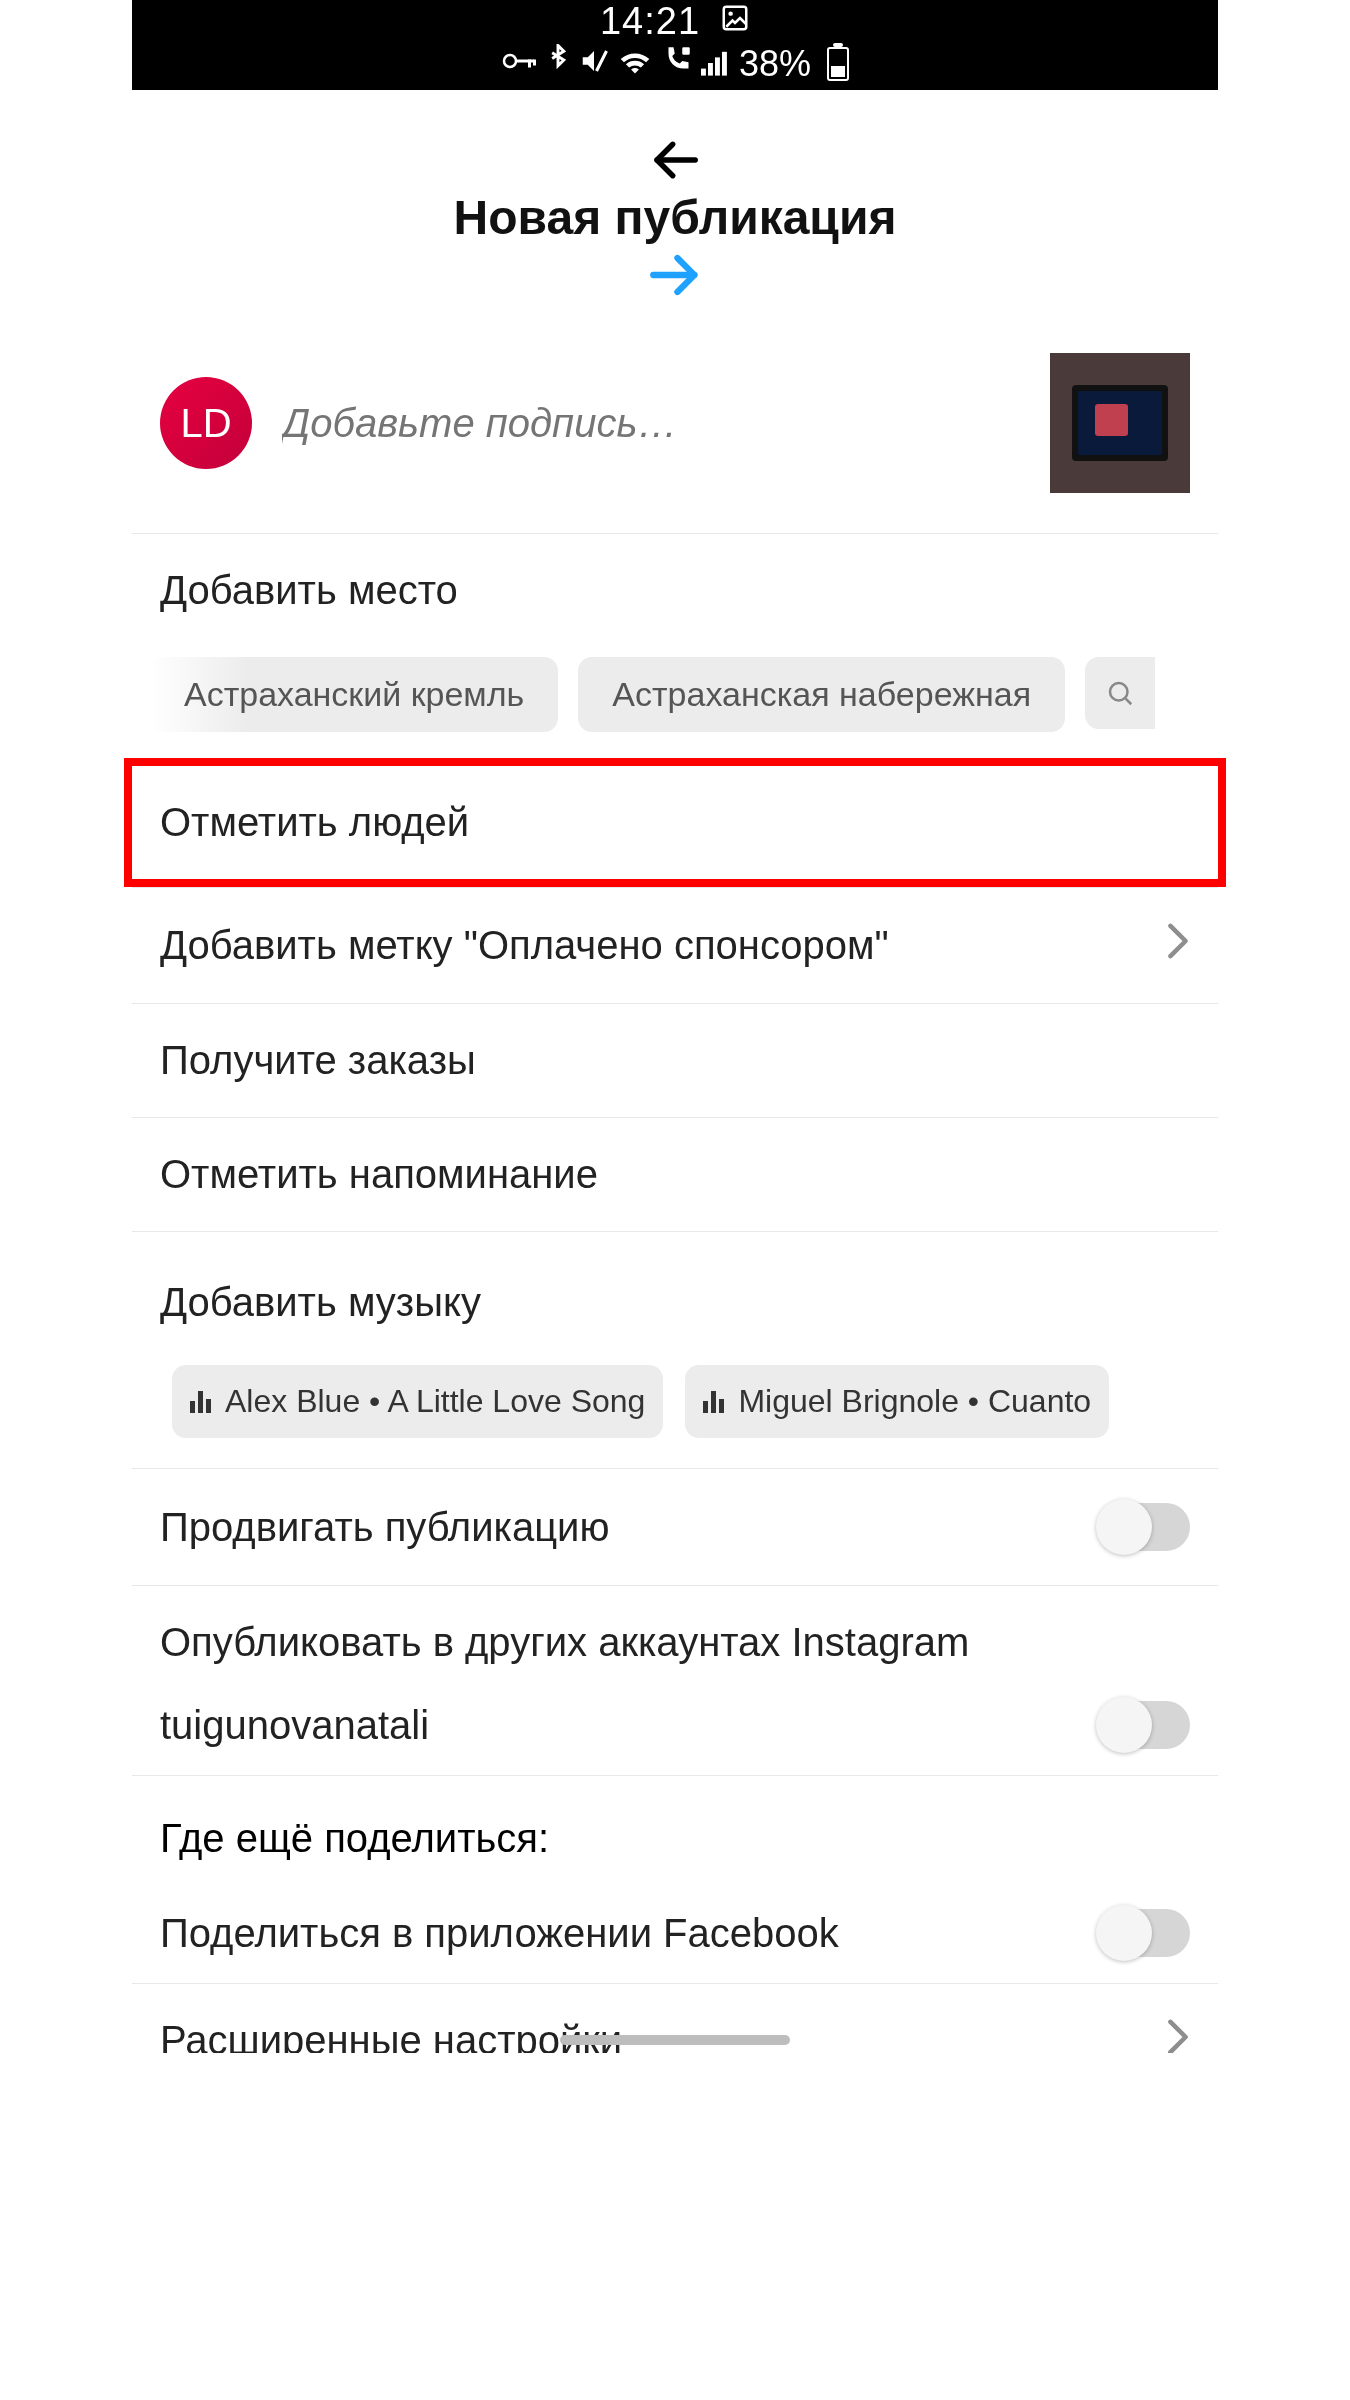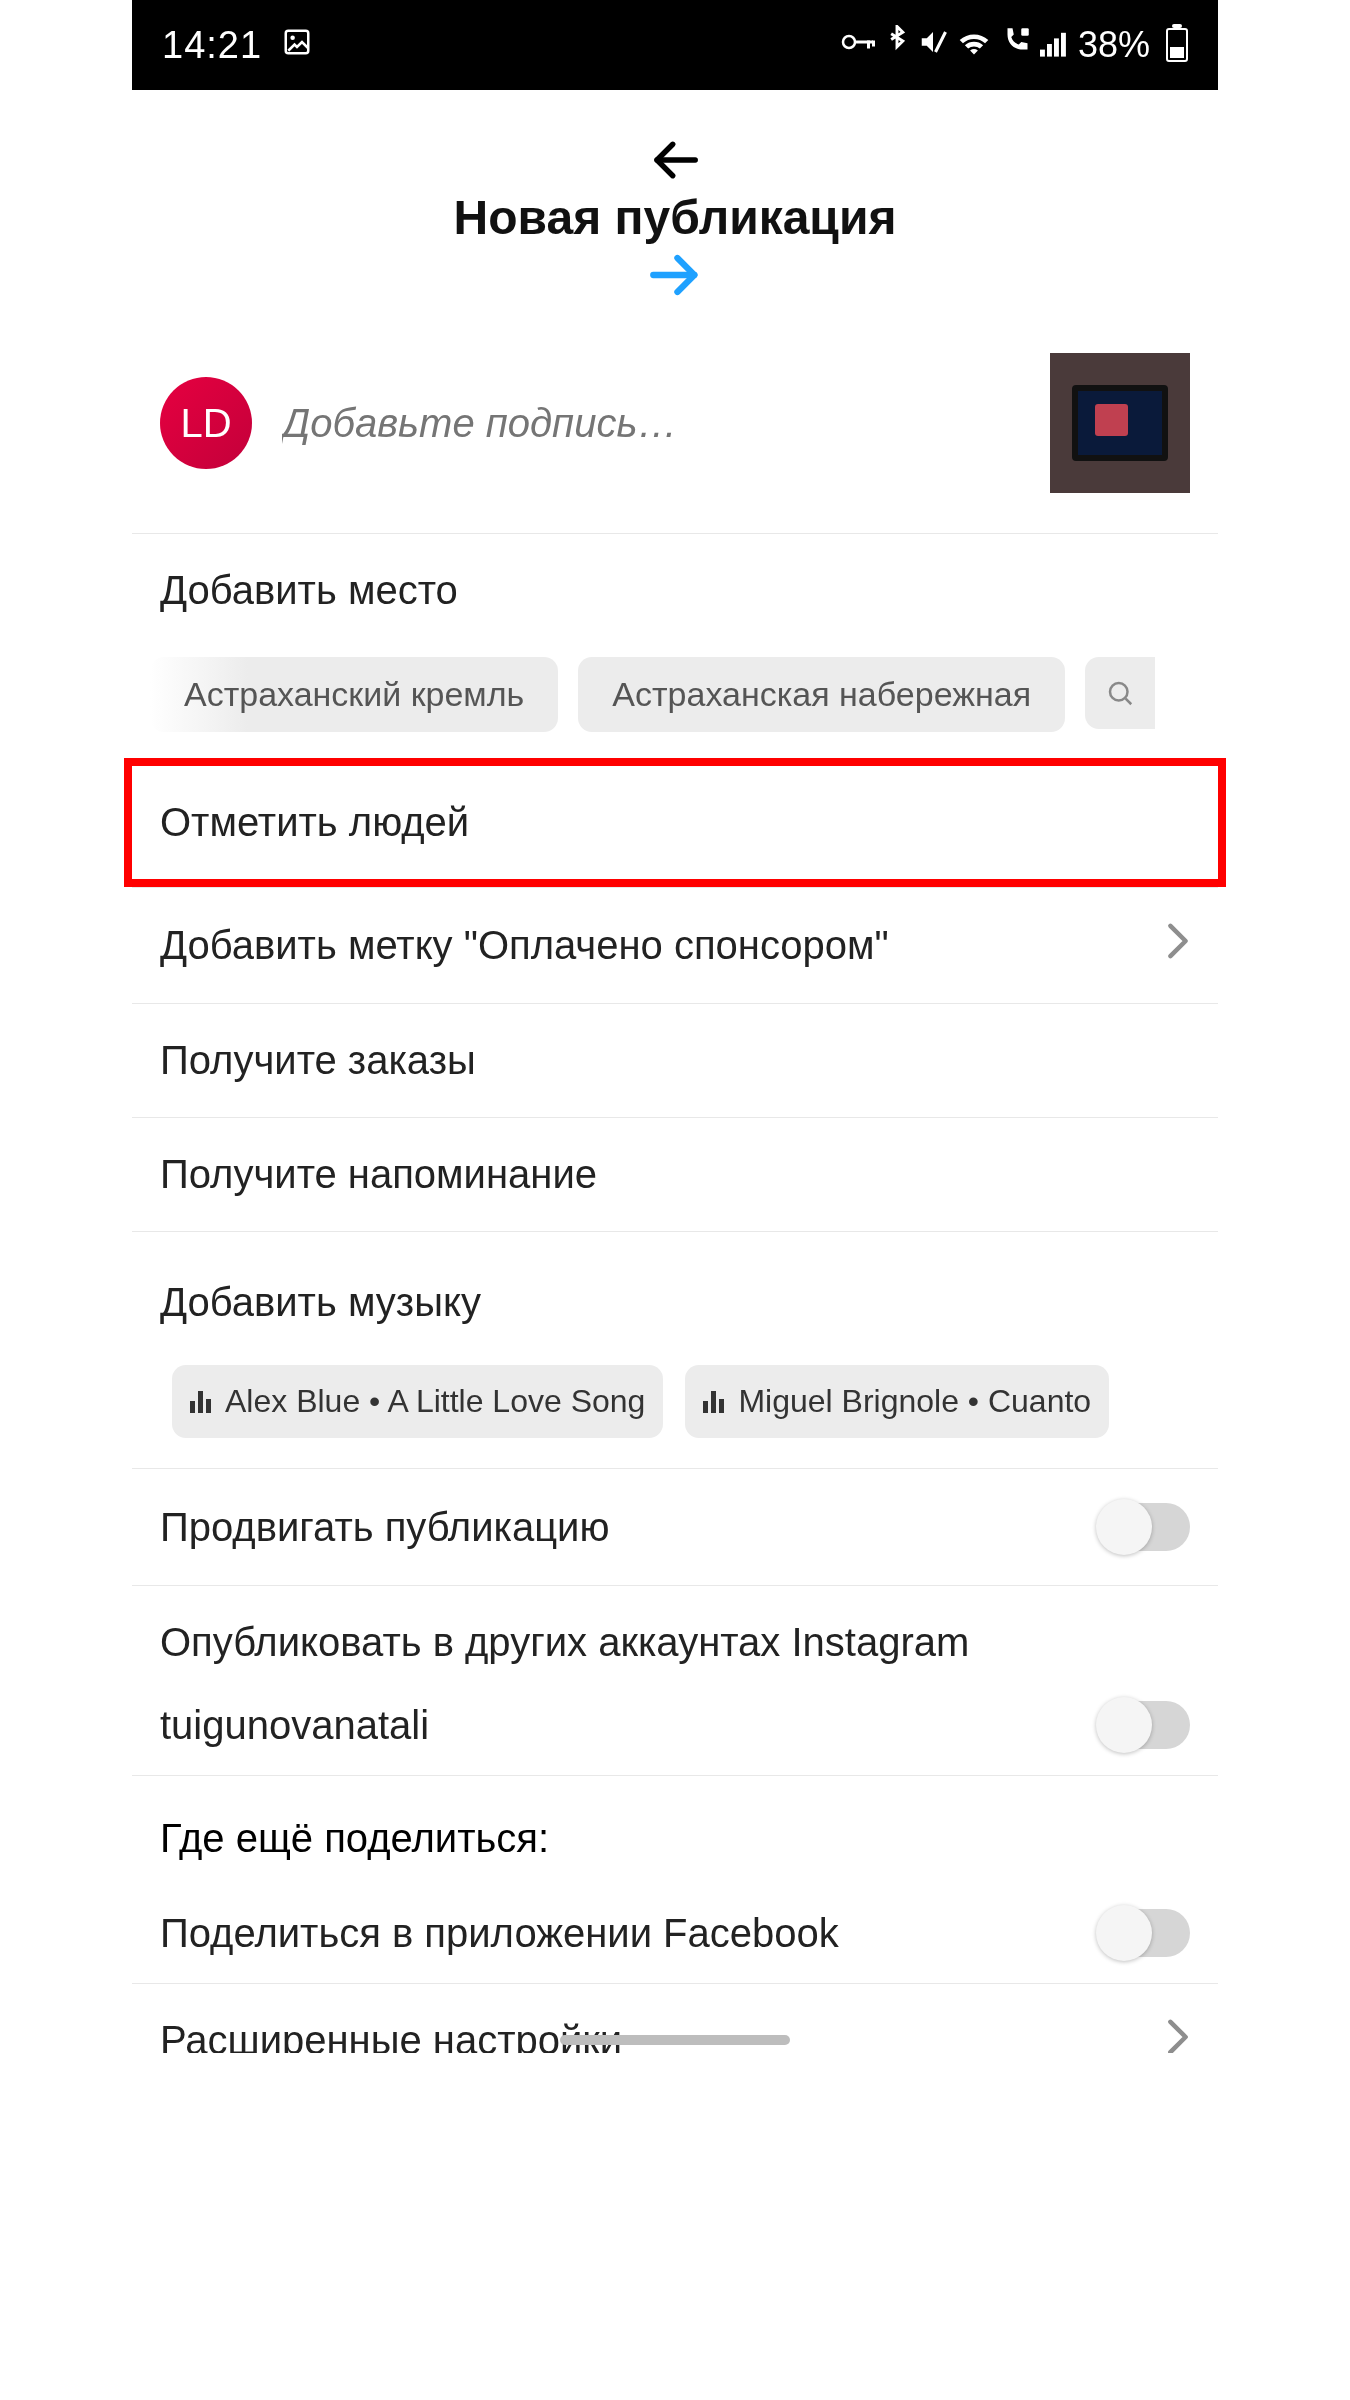--- a/index.html
+++ b/index.html
@@ -3,22 +3,22 @@
 <meta charset="utf-8">
 <style>
   * { box-sizing: border-box; margin: 0; padding: 0; }
   html, body { width: 1350px; height: 2400px; font-family: -apple-system, Helvetica, Arial, sans-serif; background: #fff; }
   body { padding: 0 132px; }
   .outer { width: 1086px; background: #fff; position: relative; }
 
   
   .status-bar {
     width: 100%; height: 90px; background: #000; color: #fff;
-    display: flex; align-items: center; justify-content: space-between;
-    padding: 0 30px; font-size: 36px;
+    display: flex; align-items: center; 
+    padding: 0 30px; font-size: 36px; flex-direction: column;
   }
   .status-left { display: flex; align-items: center; gap: 20px; }
   .status-right { display: flex; align-items: center; gap: 10px; }
   .status-time { font-size: 38px; font-weight: 500; letter-spacing: 1px; }
   .status-icon-img { font-size: 30px; }
   .batt { font-size: 36px; }
   .batt-icon { display: inline-block; width: 22px; height: 34px; border: 2px solid #fff; border-radius: 3px; position: relative; margin-left: 6px; vertical-align: middle; }
   .batt-icon::before { content:''; position:absolute; left:4px; right:4px; top:-6px; height:4px; background:#fff; border-radius:2px; }
   .batt-icon::after { content:''; position:absolute; left:2px; right:2px; bottom:2px; height:38%; background:#fff; }
 
@@ -241,21 +241,21 @@
           <polyline points="2 2 10 10 2 18"></polyline>
         </svg>
     </span>
   </div>
 
   <div class="row">
     <span class="row-label">Получите заказы</span>
   </div>
 
   <div class="row">
-    <span class="row-label">Получите напоминание</span>
+    <span class="row-label">Отметить напоминание</span>
   </div>
 
   <div class="row music-row-top" style="border-top:1px solid #e8e8e8;">
     <span class="row-label">Добавить музыку</span>
   </div>
 
   <div class="music-chips">
     <div class="music-chip">
       <span class="eq-icon">
           <span></span>

